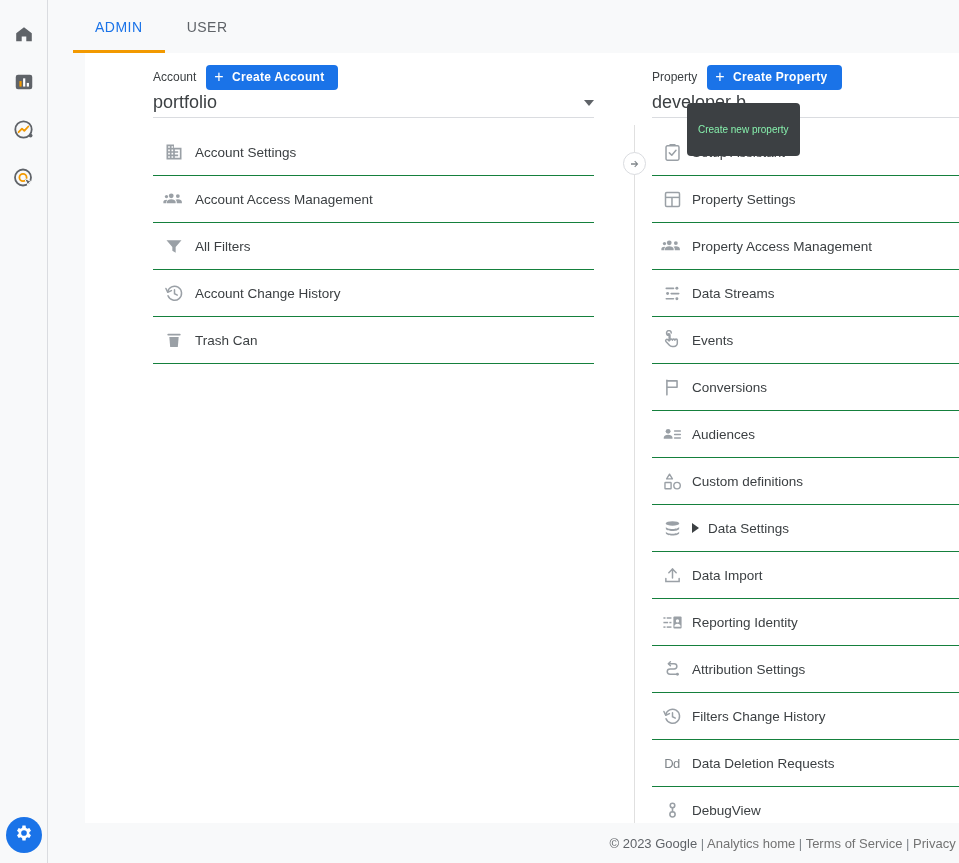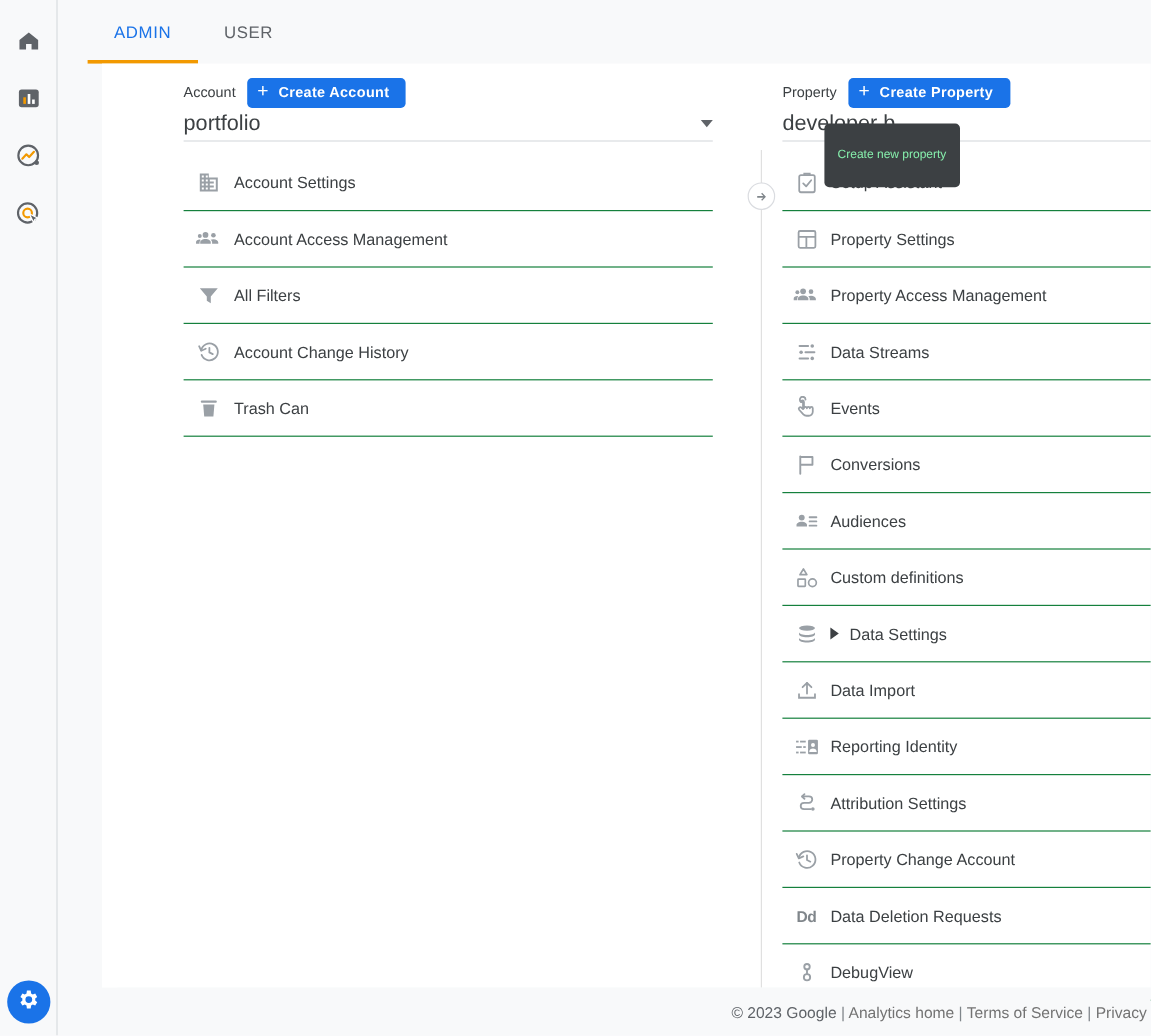--- a/index.html
+++ b/index.html
@@ -102,21 +102,21 @@
     width: 42px; min-width: 42px; display: flex; align-items: center; justify-content: center;
     color: #9aa0a6;
   }
   .col-property .row-icon { width: 40px; min-width: 40px; }
   .row-label { font-size: 13.5px; color: #3c4043; }
   .tri {
     width: 0; height: 0; margin-right: 9px;
     border-top: 5px solid transparent; border-bottom: 5px solid transparent;
     border-left: 7px solid #3c4043;
   }
-  .dd-glyph { font-size: 13px; font-weight: bold; color: #80868b; letter-spacing: -.5px; text-align: center; }
+  .dd-glyph { font-size: 13px; font-weight: normal; color: #80868b; letter-spacing: -.5px; text-align: center; }
 
   
   .divider {
     position: absolute; left: 527px; top: 0; width: 33px; height: 100%;
   }
   .divider-line {
     position: absolute; left: 22px; top: 72px; bottom: 0; width: 1px; background: #e0e0e0;
   }
   .divider-btn {
     position: absolute; left: 11px; top: 99px;
@@ -460,21 +460,21 @@
             </div>
 
             <div class="row">
               <span class="row-icon">
                 <svg width="21" height="21" viewBox="0 0 24 24" fill="none" stroke="#9aa0a6" stroke-width="1.7">
                   <path d="M4.2 10.2A8 8 0 1 1 4.6 14.6" stroke-linecap="round"></path>
                   <polyline points="2.2,6.3 4.2,10.6 8.5,8.7" stroke-linecap="round" stroke-linejoin="round"></polyline>
                   <polyline points="12,7.8 12,12.2 15.2,13.8" stroke-linecap="round"></polyline>
                 </svg>
               </span>
-              <span class="row-label">Property Change Account</span>
+              <span class="row-label">Filters Change History</span>
             </div>
 
             <div class="row">
               <span class="row-icon">
                 <span class="dd-glyph">Dd</span>
               </span>
               <span class="row-label">Data Deletion Requests</span>
             </div>
 
             <div class="row">

